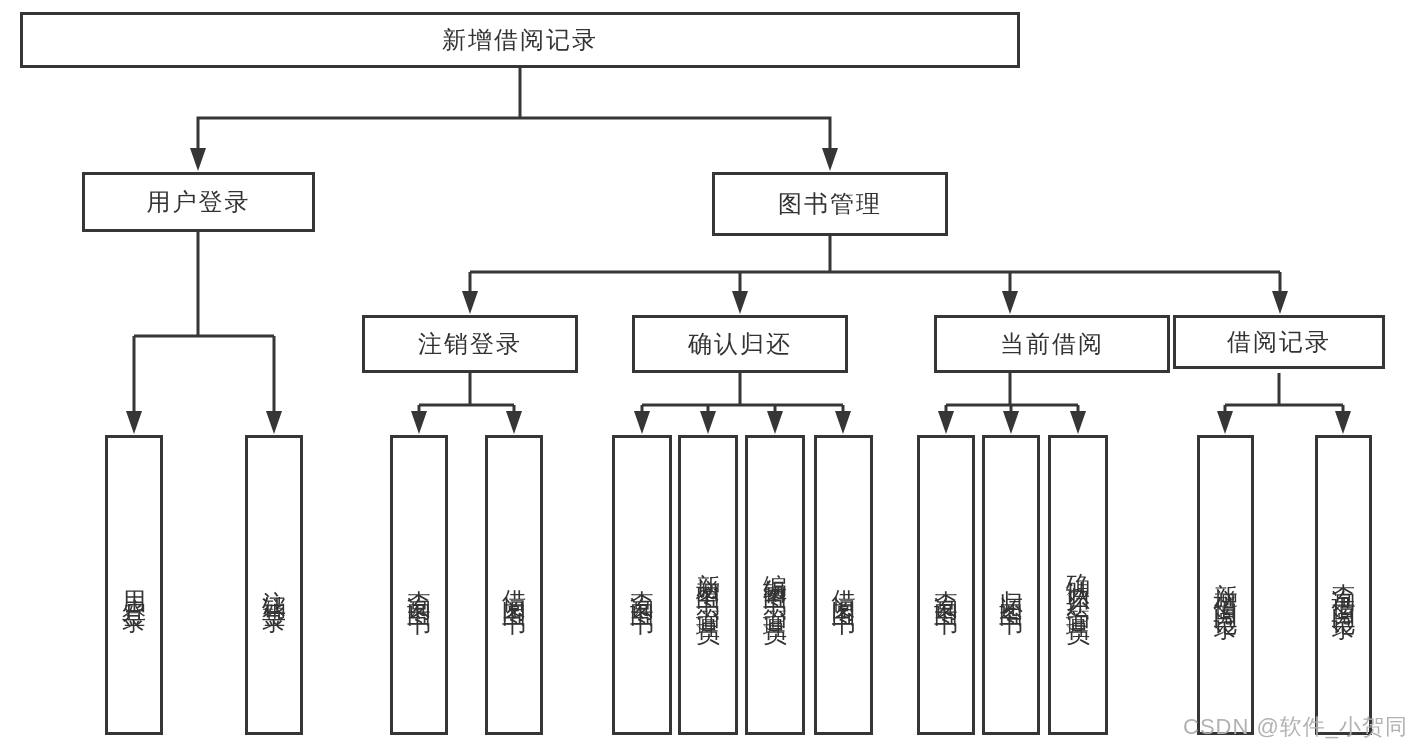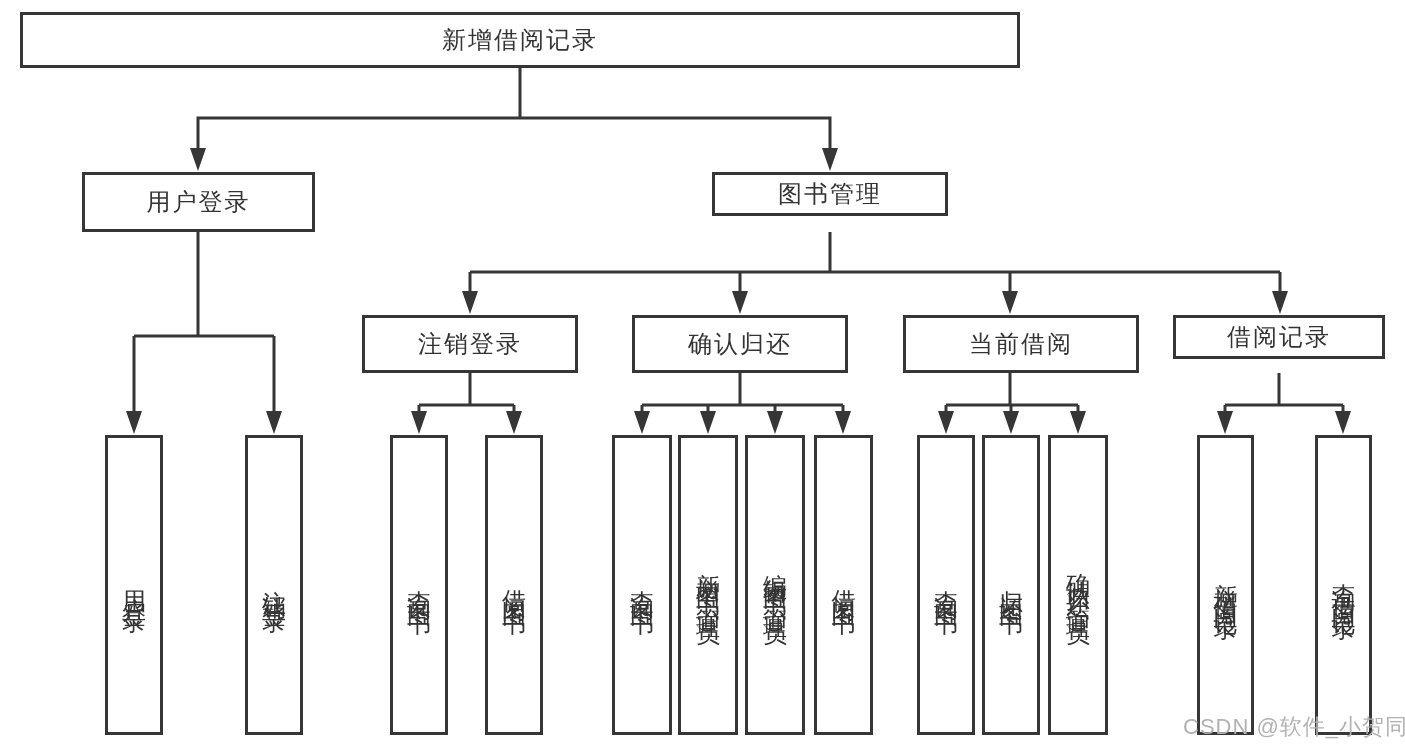--- a/index.html
+++ b/index.html
@@ -100,34 +100,34 @@
     <polygon points="1335,411 1351,411 1343,434" fill="#363636"></polygon>
   </svg>
 
   <div class="node" style="left:20px;top:12px;width:1000px;height:56px">
     <span class="lbl">新增借阅记录</span>
   </div>
 
   <div class="node" style="left:82px;top:172px;width:233px;height:60px">
     <span class="lbl">用户登录</span>
   </div>
-  <div class="node" style="left:712px;top:172px;width:236px;height:44px">
+  <div class="node" style="left:712px;top:172px;width:236px;height:64px">
     <span class="lbl">图书管理</span>
   </div>
 
   <div class="node" style="left:362px;top:315px;width:216px;height:58px">
     <span class="lbl">注销登录</span>
   </div>
   <div class="node" style="left:632px;top:315px;width:216px;height:58px">
     <span class="lbl">确认归还</span>
   </div>
-  <div class="node" style="left:903px;top:315px;width:236px;height:58px">
+  <div class="node" style="left:934px;top:315px;width:236px;height:58px">
     <span class="lbl">当前借阅</span>
   </div>
-  <div class="node" style="left:1173px;top:315px;width:212px;height:44px">
+  <div class="node" style="left:1173px;top:315px;width:212px;height:54px">
     <span class="lbl">借阅记录</span>
   </div>
 
   <div class="node leaf" style="left:105px;top:435px;width:58px;height:300px">
     <span class="lbl">用户登录</span>
   </div>
   <div class="node leaf" style="left:245px;top:435px;width:58px;height:300px">
     <span class="lbl">注销登录</span>
   </div>
 

